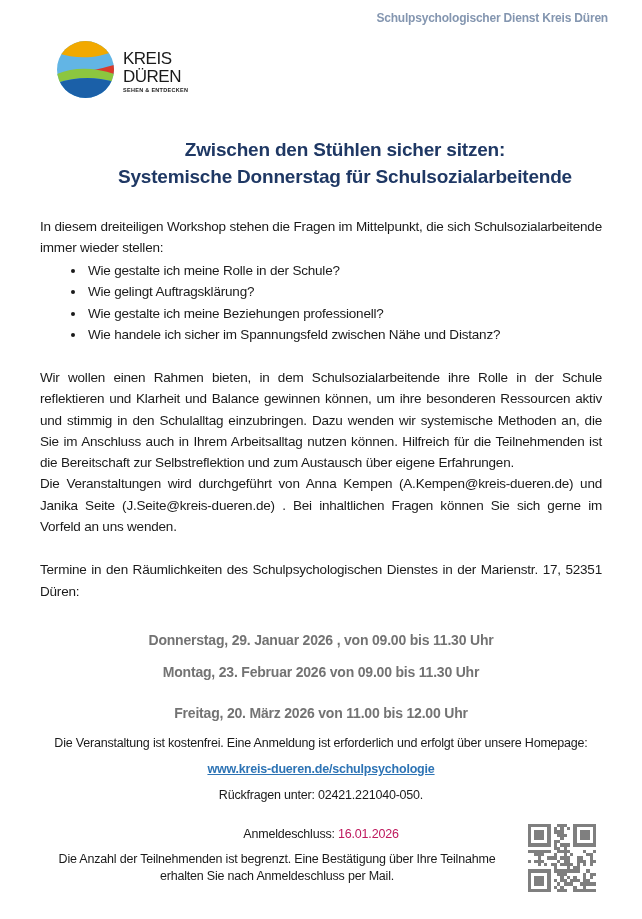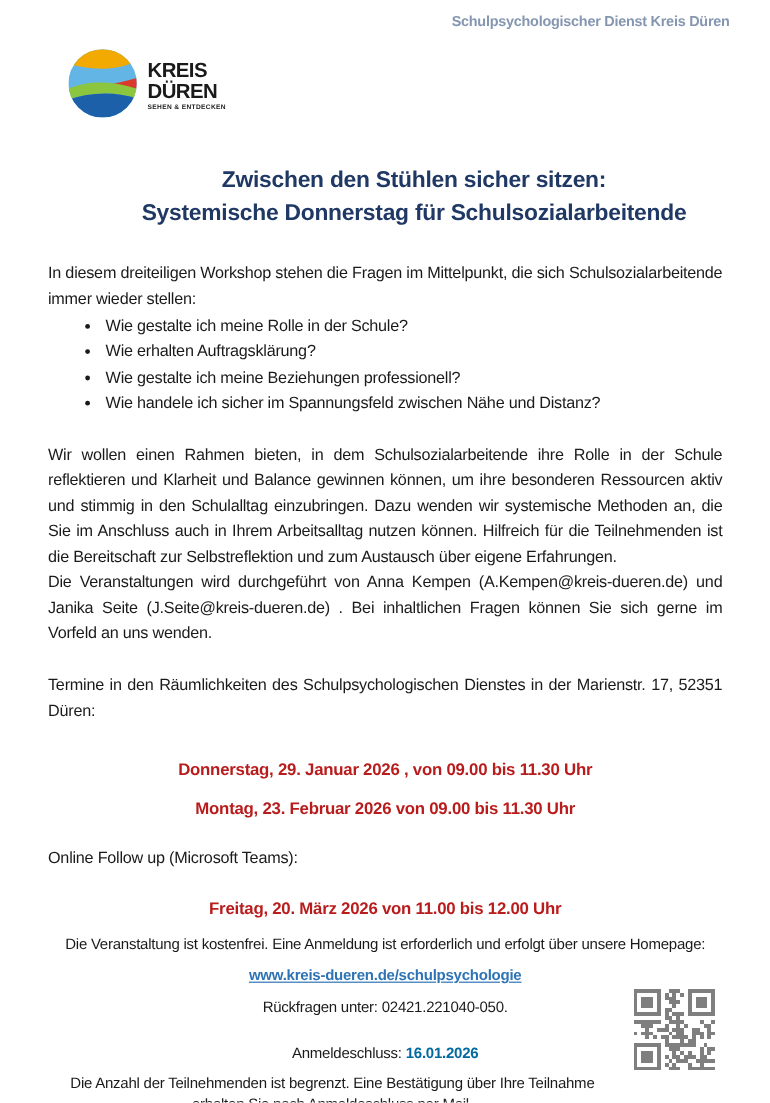--- a/index.html
+++ b/index.html
@@ -22,21 +22,21 @@
   }
   .logo {
     margin: 16px 0 0 57px;
     display: flex;
     align-items: center;
     gap: 9px;
   }
   .logo-text { line-height: 1; }
   .logo-line {
     font-size: 17px;
-    font-weight: bold;
+    font-weight: normal;
     color: #1a1a1a;
     letter-spacing: -0.5px;
     line-height: 18px;
   }
   .logo-tagline {
     margin-top: 2px;
     font-size: 5.5px;
     font-weight: bold;
     color: #1a1a1a;
     letter-spacing: 0.3px;
@@ -59,39 +59,39 @@
   .intro { margin-top: 26px; text-align: justify; }
   ul.questions { margin-top: 1px; padding-left: 46px; list-style: disc; }
   ul.questions li { padding-left: 2px; line-height: 21.6px; }
   .para { margin-top: 21px; text-align: justify; }
   .para2 { text-align: justify; }
   .termine { margin-top: 22px; text-align: justify; }
   .date-line {
     text-align: center;
     font-size: 14px;
     font-weight: bold;
-    color: #b91c1c;
+    color: #737373;
     line-height: 18px;
   }
   .date-1 { margin-top: 29px; }
   .date-2 { margin-top: 14px; }
   .online-label { margin-top: 22px; }
   .date-3 { margin-top: 23px; }
   .small { font-size: 12.5px; line-height: 17px; text-align: center; }
   .free-text { margin-top: 13px; }
   .homepage-link-row { margin-top: 9px; }
   a.homepage-link {
     color: #2E74B5;
     font-weight: bold;
     text-decoration: underline;
     cursor: pointer;
   }
   .phone { margin-top: 9px; }
   .deadline { margin-top: 22px; }
-  .deadline-date { color: #0369a1; font-weight: bold; }
+  .deadline-date { color: #be185d; font-weight: normal; }
   .limited { margin-top: 8px; width: 474px; }
   .qr-box {
     position: absolute;
     left: 528px;
     top: 824px;
     width: 68px;
     height: 68px;
   }
   .qr-box svg { width: 68px; height: 68px; display: block; }
 </style>
@@ -130,36 +130,35 @@
     <span>Zwischen den Stühlen sicher sitzen:</span><br>
     <span>Systemische Donnerstag für Schulsozialarbeitende</span>
   </h1>
 
   <div class="content">
 
     <p class="intro">In diesem dreiteiligen Workshop stehen die Fragen im Mittelpunkt, die sich Schulsozialarbeitende immer wieder stellen:</p>
 
     <ul class="questions">
       <li>Wie gestalte ich meine Rolle in der Schule?</li>
-      <li>Wie erhalten Auftragsklärung?</li>
+      <li>Wie gelingt Auftragsklärung?</li>
       <li>Wie gestalte ich meine Beziehungen professionell?</li>
       <li>Wie handele ich sicher im Spannungsfeld zwischen Nähe und Distanz?</li>
     </ul>
 
     <p class="para">Wir wollen einen Rahmen bieten, in dem Schulsozialarbeitende ihre Rolle in der Schule reflektieren und Klarheit und Balance gewinnen können, um ihre besonderen Ressourcen aktiv und stimmig in den Schulalltag einzubringen. Dazu wenden wir systemische Methoden an, die Sie im Anschluss auch in Ihrem Arbeitsalltag nutzen können. Hilfreich für die Teilnehmenden ist die Bereitschaft zur Selbstreflektion und zum Austausch über eigene Erfahrungen.</p>
 
     <p class="para2">Die Veranstaltungen wird durchgeführt von Anna Kempen (A.Kempen@kreis-dueren.de) und Janika Seite (J.Seite@kreis-dueren.de) . Bei inhaltlichen Fragen können Sie sich gerne im Vorfeld an uns wenden.</p>
 
     <p class="termine">Termine in den Räumlichkeiten des Schulpsychologischen Dienstes in der Marienstr. 17, 52351 Düren:</p>
 
     <p class="date-line date-1">Donnerstag, 29. Januar 2026 , von 09.00 bis 11.30 Uhr</p>
 
     <p class="date-line date-2">Montag, 23. Februar 2026 von 09.00 bis 11.30 Uhr</p>
 
-    <p class="online-label">Online Follow up (Microsoft Teams):</p>
 
     <p class="date-line date-3">Freitag, 20. März 2026 von 11.00 bis 12.00 Uhr</p>
 
     <p class="small free-text">Die Veranstaltung ist kostenfrei. Eine Anmeldung ist erforderlich und erfolgt über unsere Homepage:</p>
 
     <p class="small homepage-link-row">
       <a class="homepage-link">www.kreis-dueren.de/schulpsychologie</a>
     </p>
 
     <p class="small phone">Rückfragen unter: 02421.221040-050.</p>

